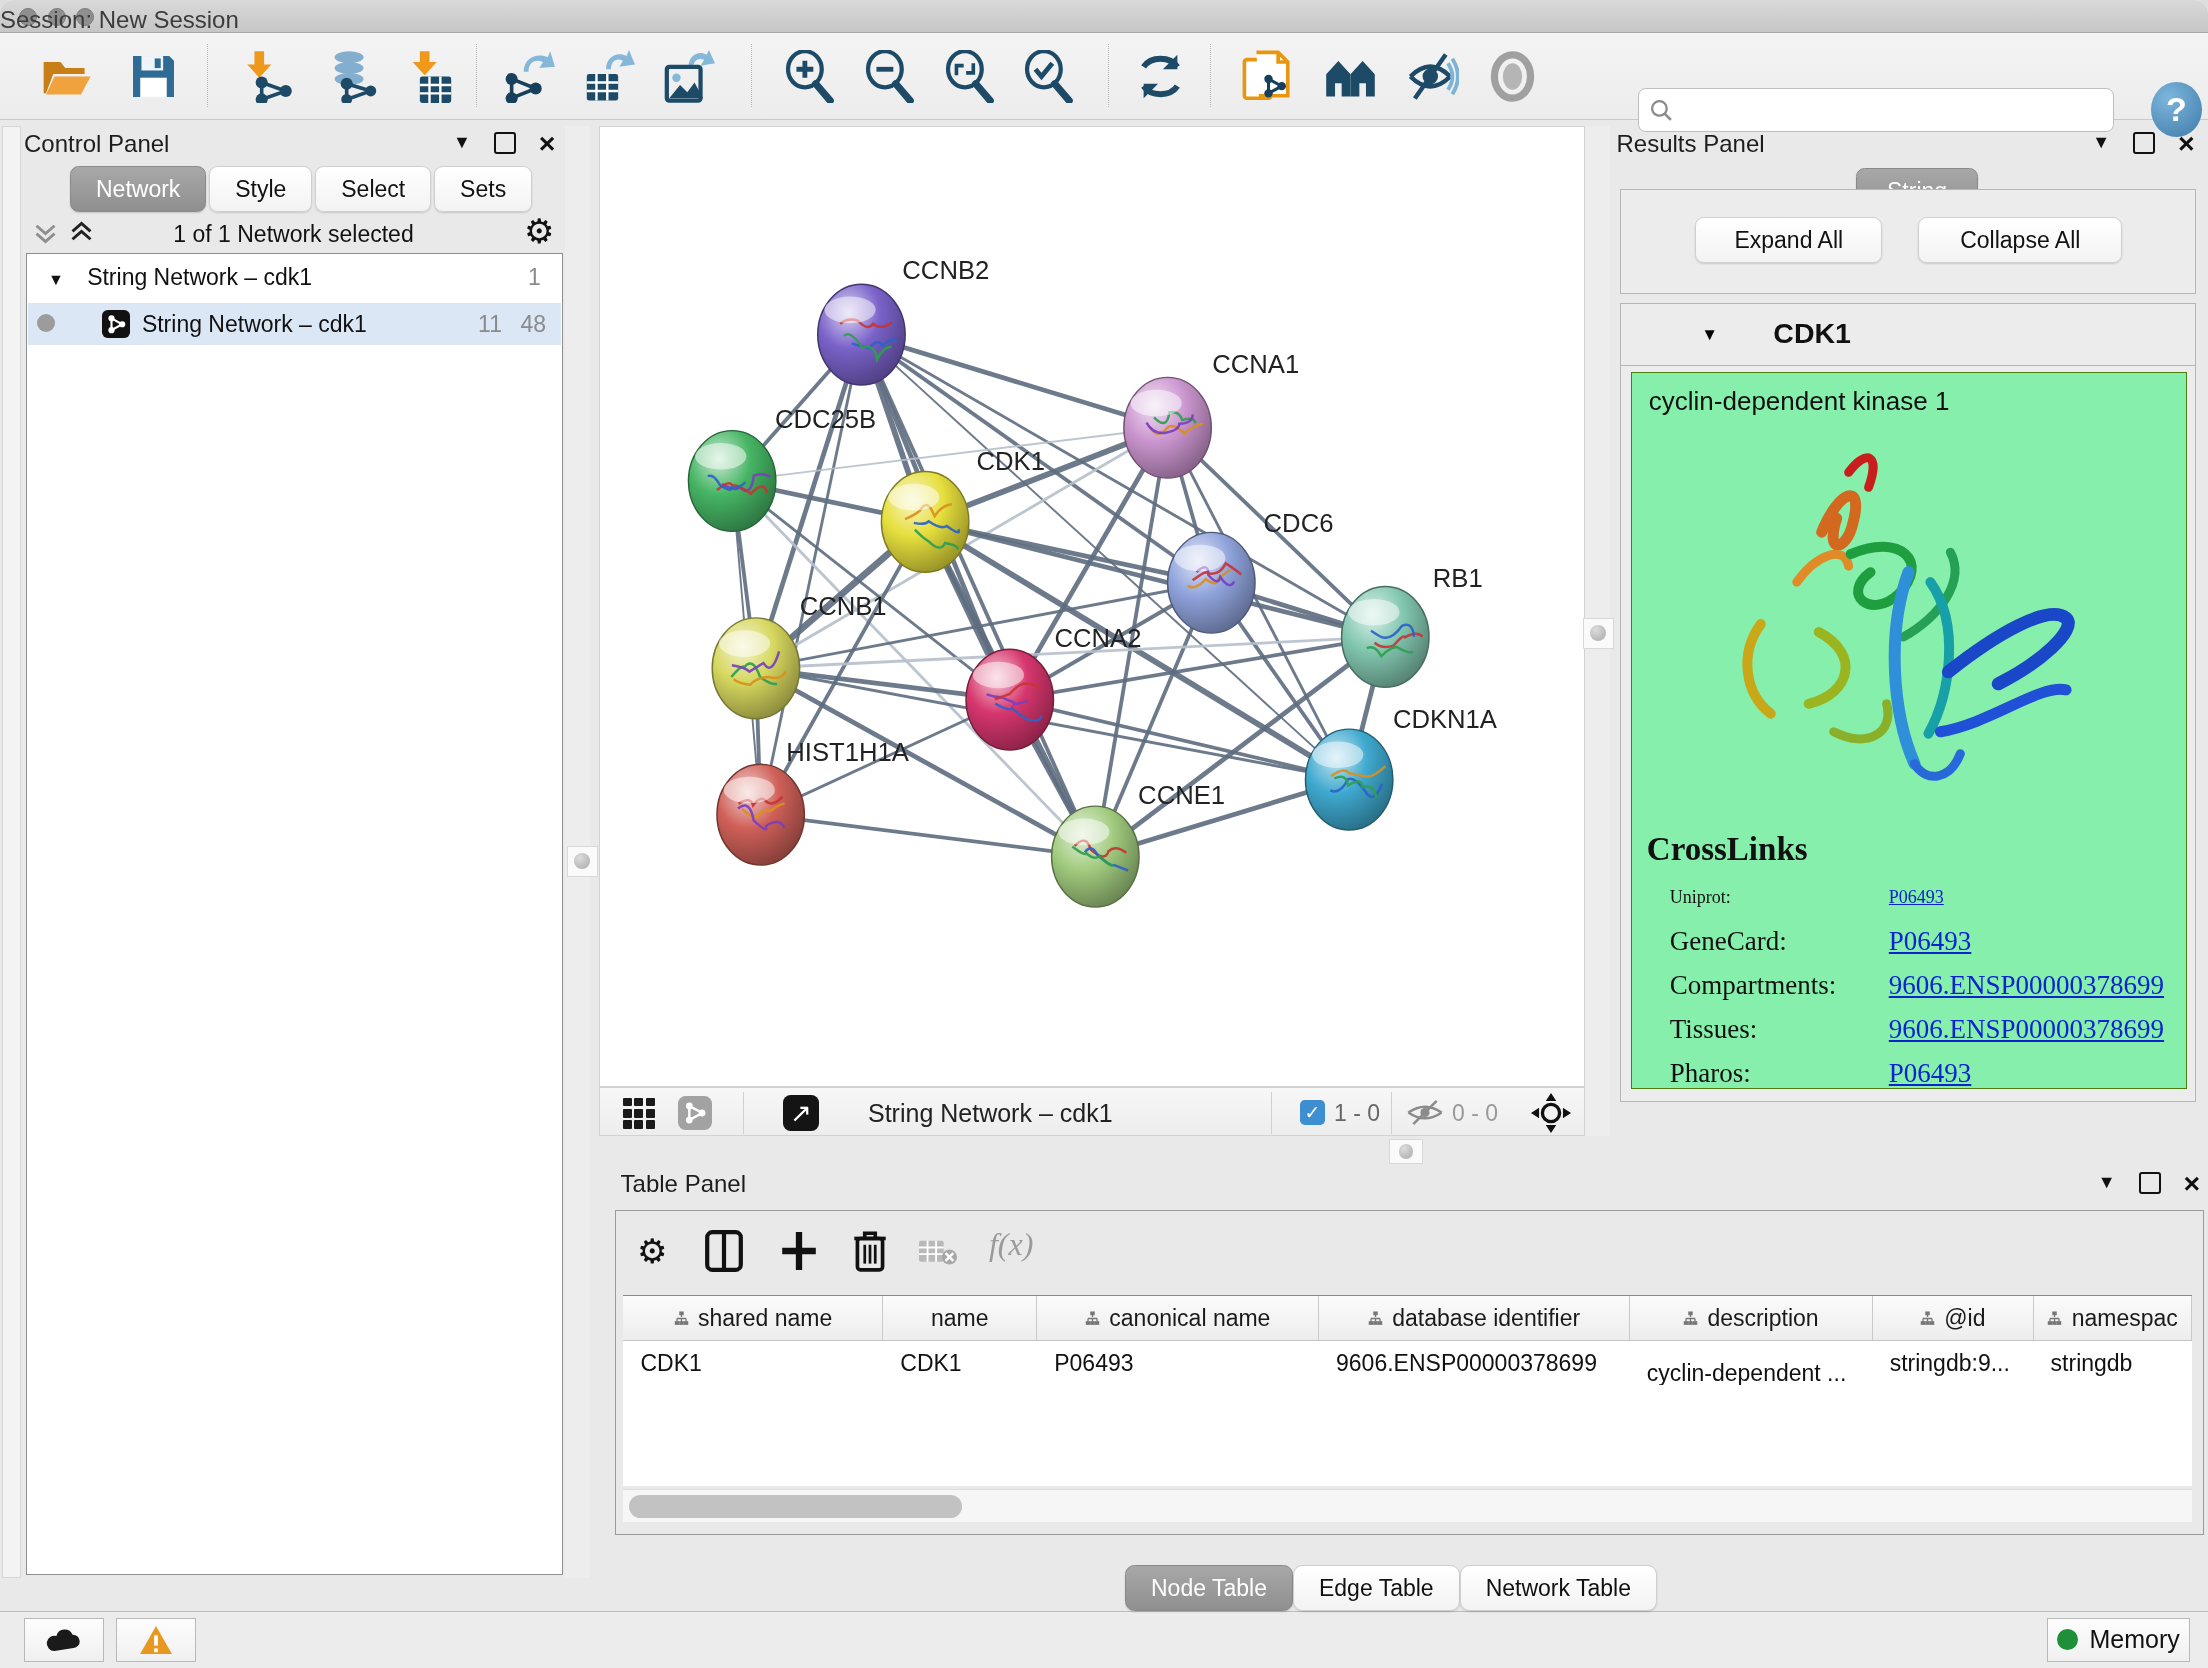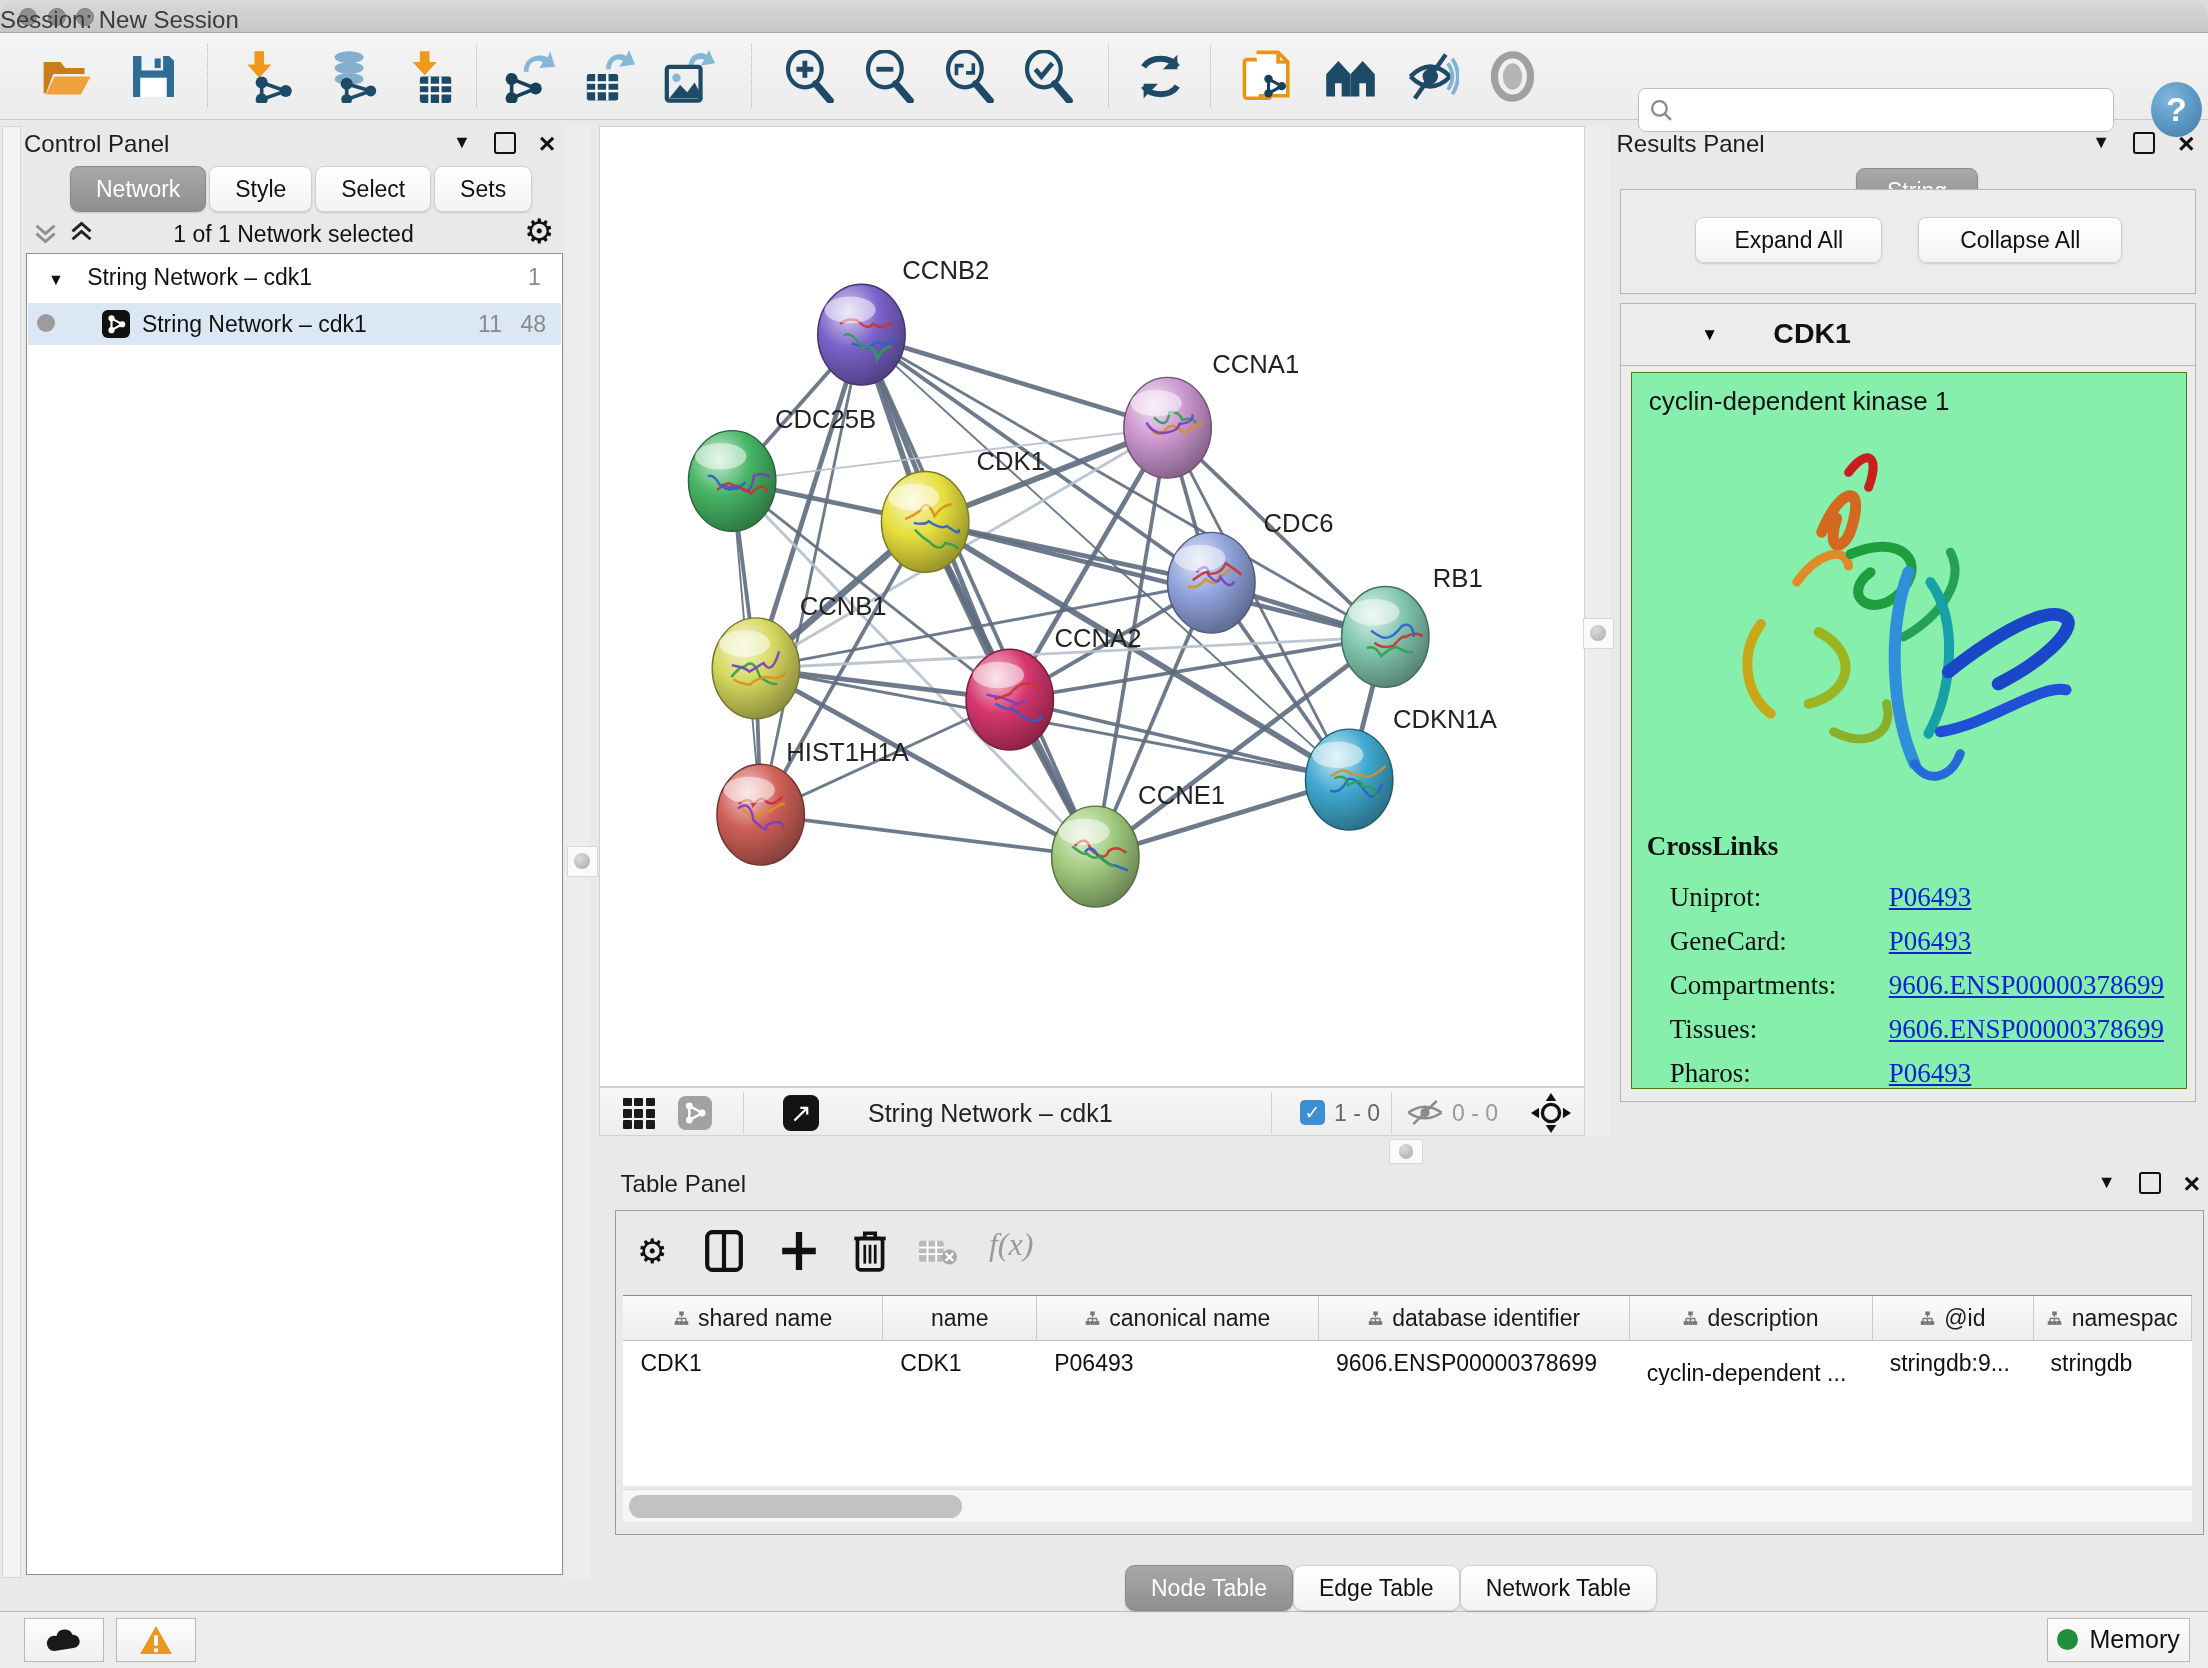--- a/index.html
+++ b/index.html
@@ -552,23 +552,23 @@
             <path d="M152 122 C202 100 232 130 200 162 C172 188 142 162 172 140" stroke="#1f9e3f" stroke-width="10"></path>
             <path d="M205 205 C240 185 268 150 252 120" stroke="#25a055" stroke-width="9"></path>
             <path d="M232 150 C262 192 252 262 230 302" stroke="#18a0a8" stroke-width="10"></path>
             <path d="M210 140 C188 200 194 282 216 332" stroke="#2f8fd8" stroke-width="12"></path>
             <path d="M250 240 C298 202 350 172 368 186 C380 198 340 232 300 252" stroke="#1a46c8" stroke-width="13"></path>
             <path d="M242 300 C292 292 342 252 368 258" stroke="#2050d8" stroke-width="11"></path>
             <path d="M216 332 C228 352 252 348 262 322" stroke="#2868d8" stroke-width="9"></path>
           </g>
         </svg>
 
-        <div class="serif" style="position:absolute;left:15px;top:458px;font-size:27px;font-weight:bold;color:#111">CrossLinks</div>
+        <div class="serif" style="position:absolute;left:15px;top:458px;font-size:33px;font-weight:bold;color:#111">CrossLinks</div>
         <div id="crosslink-rows" style="position:absolute;left:38px;top:502px;width:495px">
-            <div style="display: flex; height: 44px; align-items: center; font-size: 27px;">
+            <div style="display: flex; height: 44px; align-items: center; font-size: 18px;">
               <span class="serif" style="width: 219px; color: rgb(17, 17, 17);">Uniprot:</span>
               <a class="linky">P06493</a>
             </div>
             <div style="display: flex; height: 44px; align-items: center; font-size: 27px;">
               <span class="serif" style="width: 219px; color: rgb(17, 17, 17);">GeneCard:</span>
               <a class="linky">P06493</a>
             </div>
             <div style="display: flex; height: 44px; align-items: center; font-size: 27px;">
               <span class="serif" style="width: 219px; color: rgb(17, 17, 17);">Compartments:</span>
               <a class="linky">9606.ENSP00000378699</a>

